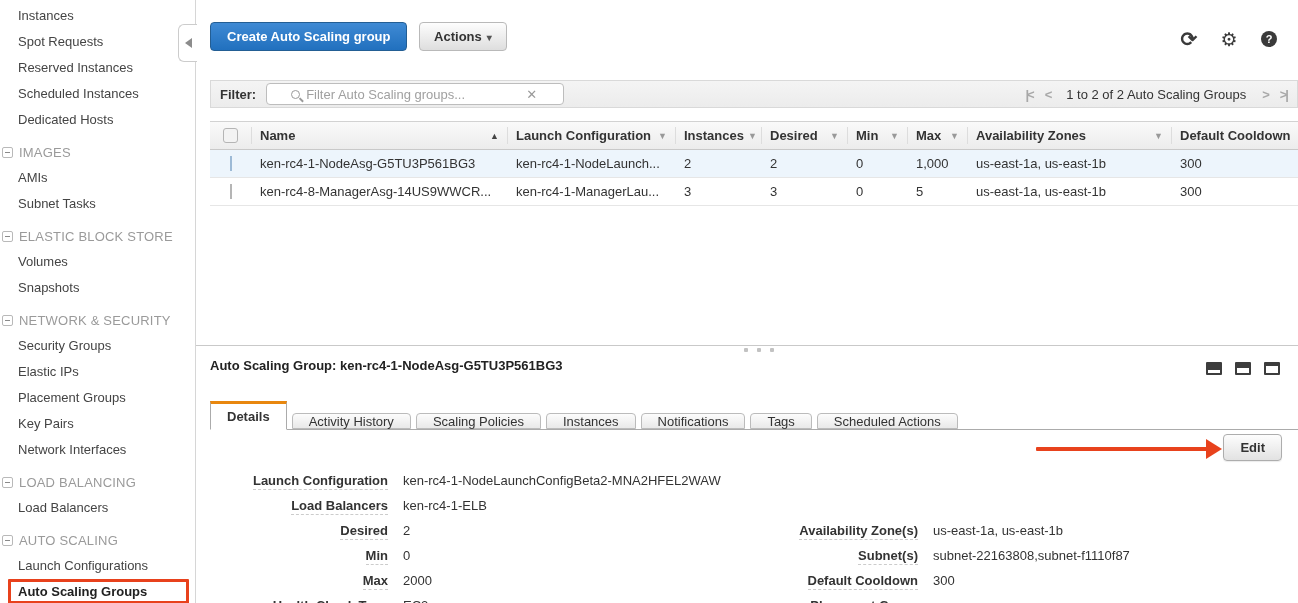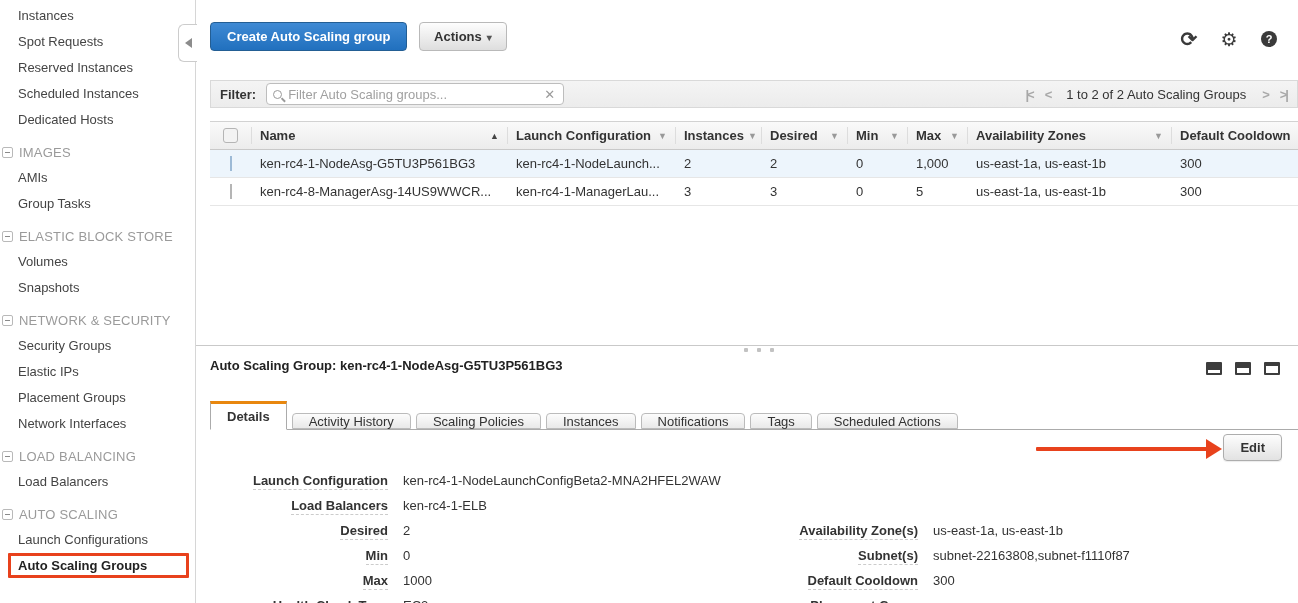--- a/index.html
+++ b/index.html
@@ -42,21 +42,21 @@
   .icon-btn { cursor:pointer; width:18px; height:18px; display:flex; align-items:center;
     justify-content:center; font-size:17px; color:#3a3a3a; }
   .help-circle { width:16px; height:16px; border-radius:50%; background:#3a3a3a; color:#fff;
     font-size:11px; font-weight:bold; display:flex; align-items:center; justify-content:center; }
 
   .filterbar { position:absolute; left:14px; right:0; top:80px; height:28px;
     background:linear-gradient(180deg,#f4f4f4,#ececec); border:1px solid #d9d9d9;
     display:flex; align-items:center; }
   .filter-label { font-weight:bold; margin:0 10px 0 9px; }
   .searchbox { display:flex; align-items:center; width:298px; height:22px; background:#fff;
-    border:1px solid #bdbdbd; border-radius:4px; padding:0 6px; }
+    border:1px solid #bdbdbd; border-radius:4px; padding:0 24px; }
   .mag { width:9px; height:9px; border:1.5px solid #9a9a9a; border-radius:50%;
     position:relative; flex:0 0 auto; margin-right:6px; }
   .mag::after { content:""; position:absolute; width:5px; height:1.5px; background:#9a9a9a;
     transform:rotate(45deg); left:7px; top:8px; }
   .searchbox input { flex:1; border:none; outline:none; font-size:13px; color:#333;
     font-family:"Liberation Sans", sans-serif; background:transparent; }
   .searchbox input::placeholder { color:#a0a0a0; }
   .clear-x { color:#9a9a9a; font-size:13px; cursor:pointer; padding:0 2px; }
   .pager { margin-left:auto; display:flex; align-items:center; gap:12px; padding-right:10px; }
   .pg-arrow { color:#a8a8a8; font-weight:bold; letter-spacing:-2px; cursor:pointer;
@@ -129,34 +129,35 @@
       <div class="side-item"><span>Instances</span></div>
       <div class="side-item"><span>Spot Requests</span></div>
       <div class="side-item"><span>Reserved Instances</span></div>
       <div class="side-item"><span>Scheduled Instances</span></div>
       <div class="side-item"><span>Dedicated Hosts</span></div>
       <div class="side-section">
         <span class="minus-box"></span>
         <span>IMAGES</span>
       </div>
       <div class="side-item"><span>AMIs</span></div>
-      <div class="side-item"><span>Group Tasks</span></div>
+      <div class="side-item"><span>Subnet Tasks</span></div>
       <div class="side-section">
         <span class="minus-box"></span>
         <span>ELASTIC BLOCK STORE</span>
       </div>
       <div class="side-item"><span>Volumes</span></div>
       <div class="side-item"><span>Snapshots</span></div>
       <div class="side-section">
         <span class="minus-box"></span>
         <span>NETWORK &amp; SECURITY</span>
       </div>
       <div class="side-item"><span>Security Groups</span></div>
       <div class="side-item"><span>Elastic IPs</span></div>
       <div class="side-item"><span>Placement Groups</span></div>
+      <div class="side-item"><span>Key Pairs</span></div>
       <div class="side-item"><span>Network Interfaces</span></div>
       <div class="side-section">
         <span class="minus-box"></span>
         <span>LOAD BALANCING</span>
       </div>
       <div class="side-item"><span>Load Balancers</span></div>
       <div class="side-section">
         <span class="minus-box"></span>
         <span>AUTO SCALING</span>
       </div>
@@ -321,21 +322,21 @@
         <div class="frow">
           <div class="flabel"><span>Desired</span></div>
           <div class="fvalue">2</div>
         </div>
         <div class="frow">
           <div class="flabel"><span>Min</span></div>
           <div class="fvalue">0</div>
         </div>
         <div class="frow">
           <div class="flabel"><span>Max</span></div>
-          <div class="fvalue">1000</div>
+          <div class="fvalue">2000</div>
         </div>
         <div class="frow">
           <div class="flabel"><span>Health Check Type</span></div>
           <div class="fvalue">EC2</div>
         </div>
       </div>
     <div class="fcol right" id="fields-right">
         <div class="frow">
           <div class="flabel"><span>Availability Zone(s)</span></div>
           <div class="fvalue">us-east-1a, us-east-1b</div>

